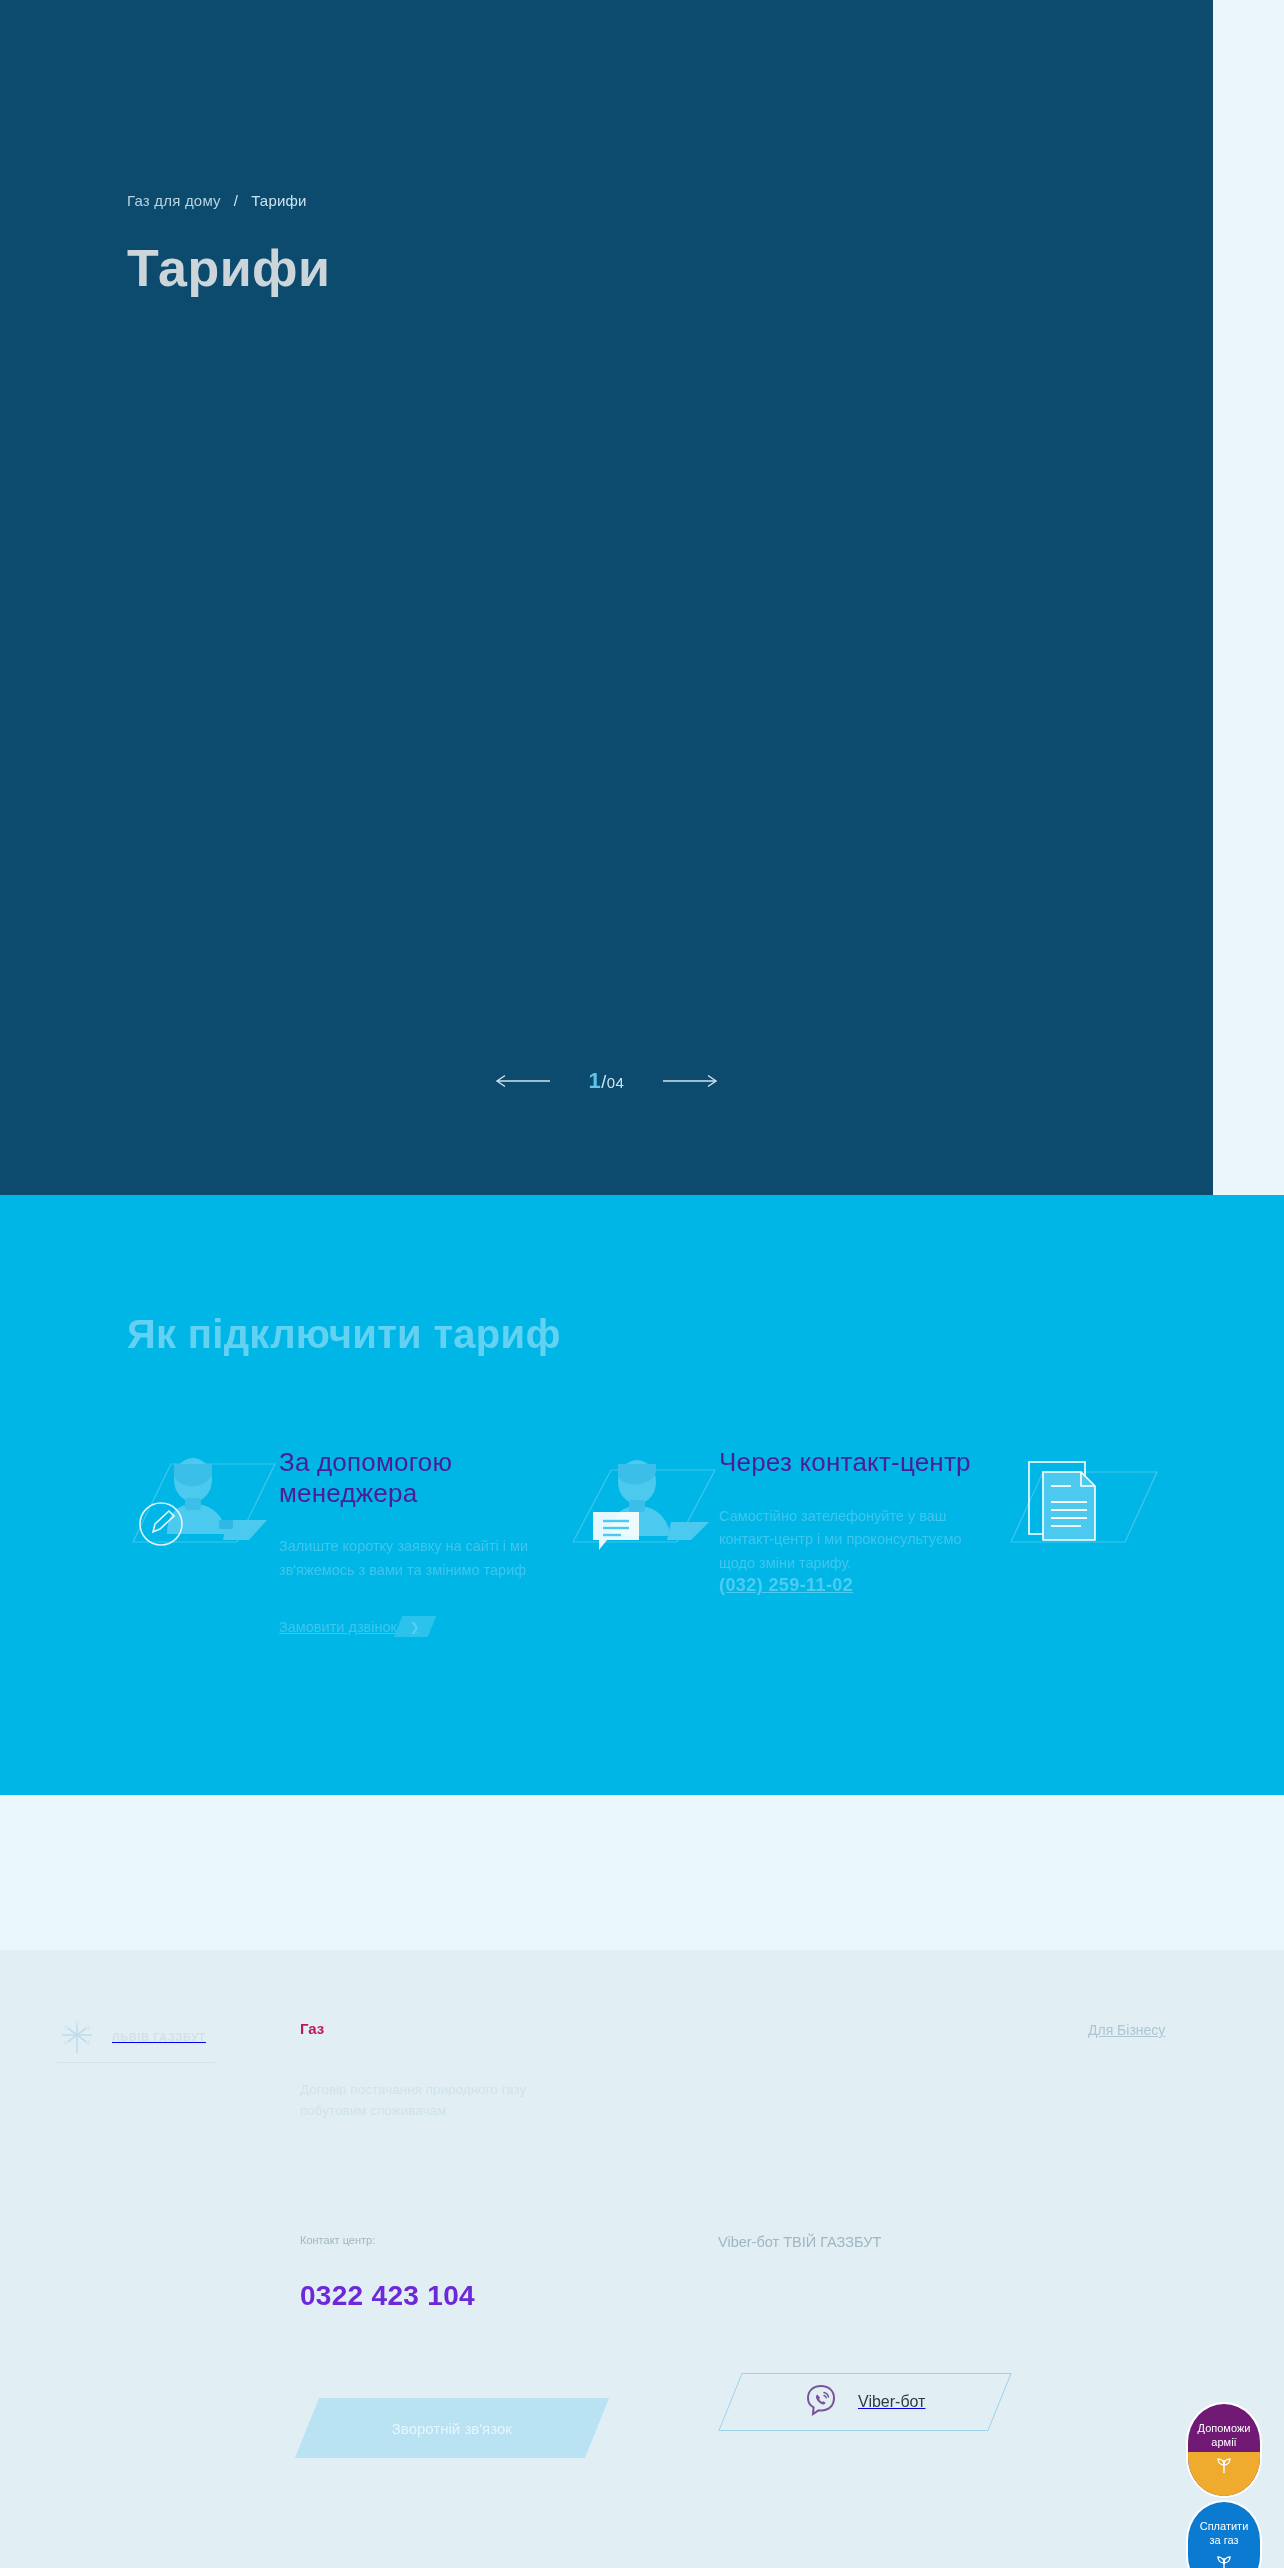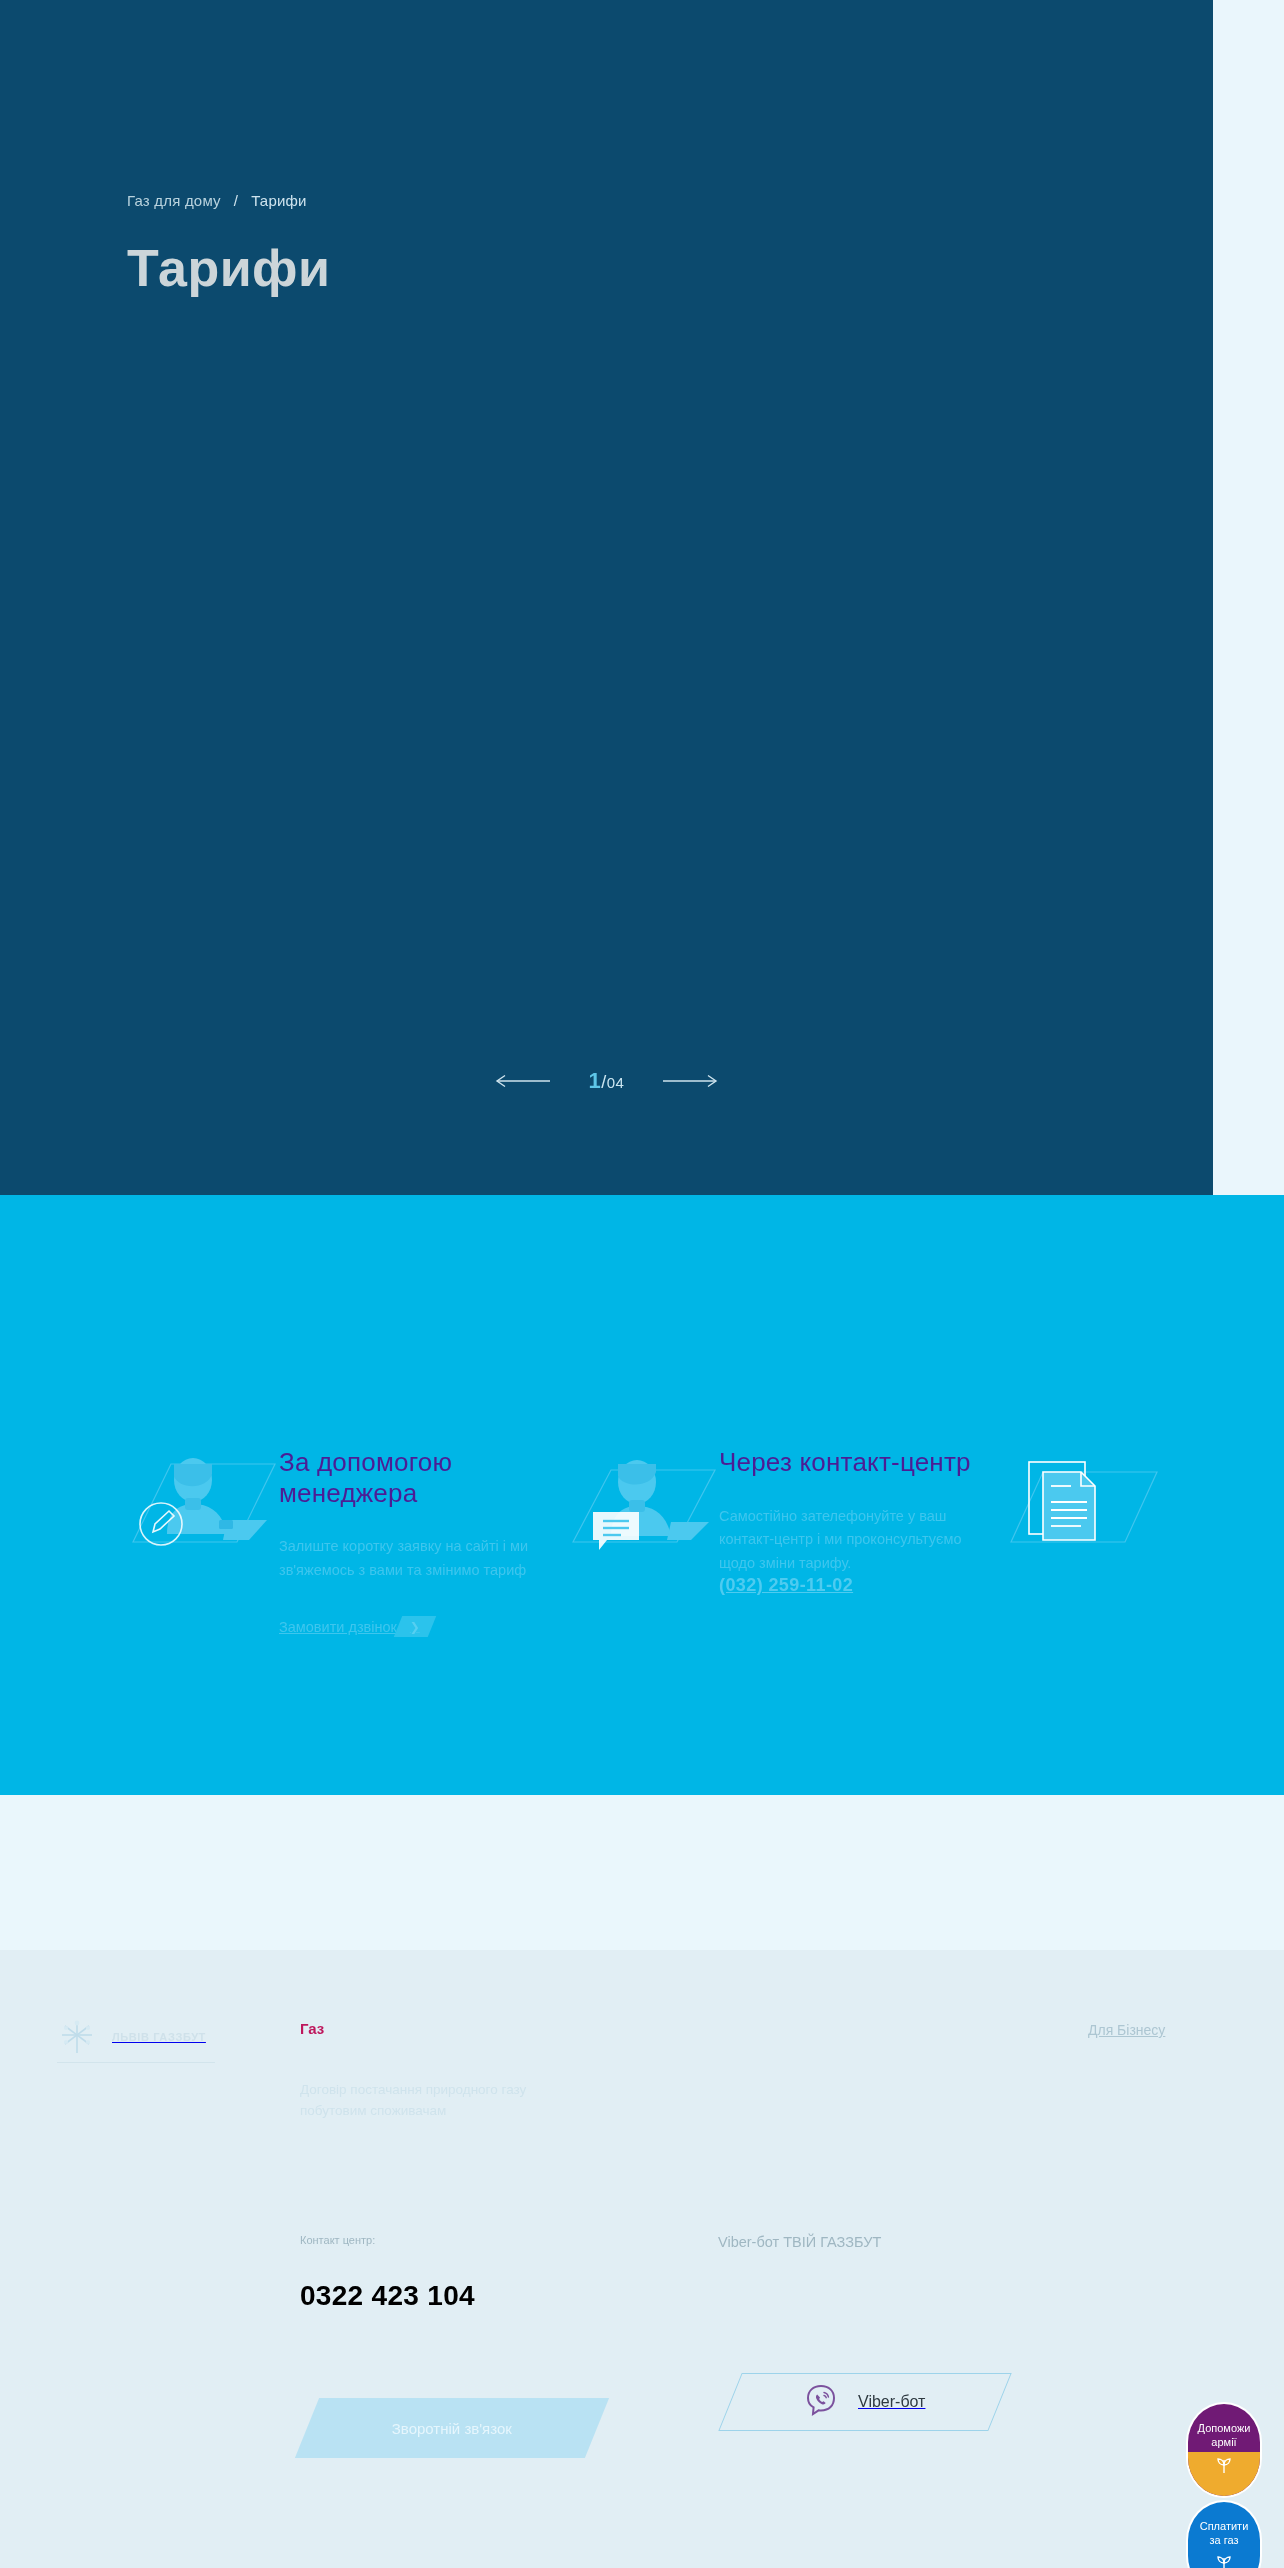--- a/index.html
+++ b/index.html
@@ -130,21 +130,21 @@
     position: absolute; left: 1088px; top: 72px;
     font-size: 14px; color: #adc6d2; text-decoration: underline;
   }
 
   .cc-label {
     position: absolute; left: 300px; top: 284px;
     font-size: 11px; color: #9fb7c2;
   }
   .cc-phone {
     position: absolute; left: 300px; top: 330px;
-    font-size: 28px; font-weight: 700; color: #000000; letter-spacing: .3px;
+    font-size: 28px; font-weight: 700; color: #6d28d9; letter-spacing: .3px;
   }
   .viber-label {
     position: absolute; left: 718px; top: 284px;
     font-size: 14.5px; color: #9fb7c2;
   }
 
   .btn-feedback {
     position: absolute; left: 307px; top: 2398px;
     width: 290px; height: 60px; background: #b9e2f3;
     transform: skewX(-22deg);
@@ -219,20 +219,21 @@
       <a class="pg-arrow" href="#">
         <svg width="56" height="14" viewBox="0 0 56 14">
           <line x1="1" y1="7" x2="54" y2="7" stroke="#cfe4ee" stroke-width="1.4"></line>
           <polyline points="46,1.5 54,7 46,12.5" fill="none" stroke="#cfe4ee" stroke-width="1.4"></polyline>
         </svg>
       </a>
     </div>
   </section>
 
   <section class="blue">
+    <h2 class="blue-title">Як підключити тариф</h2>
 
     <div class="cards">
 
       <div class="card">
         <div class="card-icon">
           <svg width="152" height="104" viewBox="0 0 152 104">
             <path d="M6 92 L44 14 L148 14 L110 92 Z" fill="none" stroke="#3fc5ee" stroke-width="1.2"></path>
             <path d="M40 84 C40 62 52 54 66 54 C84 54 96 64 100 84 Z" fill="#4bc9ef"></path>
             <path d="M100 70 L140 70 L122 90 L96 90 Z" fill="#4bc9ef"></path>
             <ellipse cx="66" cy="30" rx="19" ry="22" fill="#4bc9ef"></ellipse>

